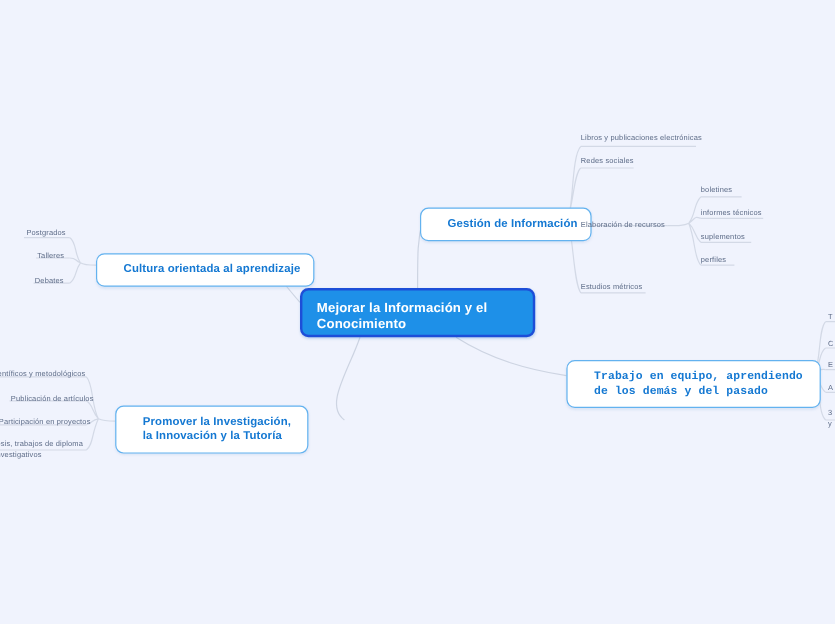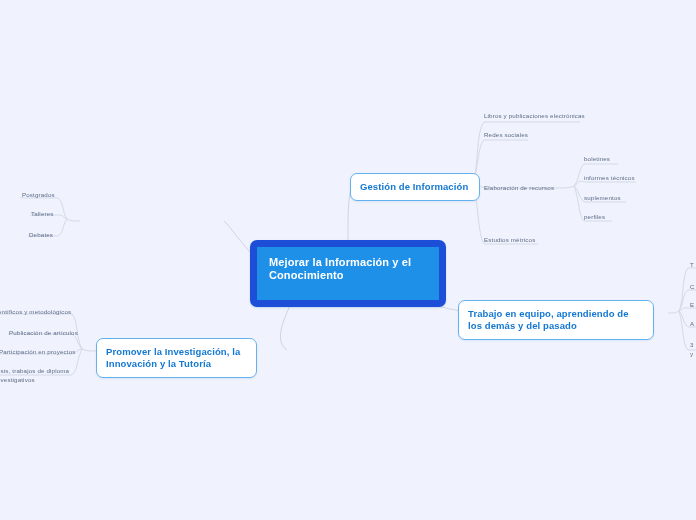--- a/index.html
+++ b/index.html
@@ -32,40 +32,40 @@
   }
   .node {
     position: absolute;
     box-sizing: border-box;
     white-space: pre-line;
   }
   
   .node-root {
     background: #1e90e8;
     color: #ffffff;
-    border: 7px solid #1d4ed8;
+    border: 2px solid #1d4ed8;
     border-radius: 7px;
     font-size: 11px;
     font-weight: bold;
     line-height: 13px;
     letter-spacing: 0.1px;
-    padding: 9px 12px 18px 12px;
+    padding: 9px 12px 2px 12px;
     box-shadow: 0 1px 2px rgba(30,120,190,0.22);
   }
   
   .node-l1 {
     background: #ffffff;
     color: #1478d2;
     border: 1.5px solid #63b2ef;
     border-radius: 7px;
     font-size: 9.5px;
     font-weight: bold;
     line-height: 12px;
     letter-spacing: 0.1px;
-    padding: 7px 11px 7px 9px;
+    padding: 7px 11px 7px 22px;
     box-shadow: 0 1px 2px rgba(120,160,210,0.18);
   }
   
   .node-leaf {
     color: #5c6b87;
     font-size: 6.2px;
     line-height: 8px;
     letter-spacing: 0.15px;
     padding: 0;
     background: transparent;
@@ -150,29 +150,30 @@
   <div class="node node-leaf" style="left:484px; top:112px;">Libros y publicaciones electrónicas</div>
   <div class="node node-leaf" style="left:484px; top:131px;">Redes sociales</div>
   <div class="node node-leaf" style="left:484px; top:184px;">Elaboración de recursos</div>
   <div class="node node-leaf" style="left:484px; top:236px;">Estudios métricos</div>
 
   <div class="node node-leaf" style="left:584px; top:155px;">boletines</div>
   <div class="node node-leaf" style="left:584px; top:174px;">informes técnicos</div>
   <div class="node node-leaf" style="left:584px; top:194px;">suplementos</div>
   <div class="node node-leaf" style="left:584px; top:213px;">perfiles</div>
 
-  <div class="node node-l1" style="left:458px; top:300px; width:196px;">Trabajo en equipo, aprendiendo de los demás y del pasado</div>
+  <div class="node node-l1" style="left:472px; top:300px; width:212px;font-family:Liberation Mono, monospace;">Trabajo en equipo, aprendiendo de los demás y del pasado</div>
 
   <div class="node node-leaf" style="left:690px; top:261px;">T</div>
   <div class="node node-leaf" style="left:690px; top:283px;">C</div>
   <div class="node node-leaf" style="left:690px; top:301px;">E</div>
   <div class="node node-leaf" style="left:690px; top:320px;">A</div>
   <div class="node node-leaf two-line" style="left:690px; top:341px;">3
 y</div>
 
+  <div class="node node-l1" style="left:80px; top:211px;">Cultura orientada al aprendizaje</div>
 
   <div class="node node-leaf" style="left:22px; top:191px;">Postgrados</div>
   <div class="node node-leaf" style="left:31px; top:210px;">Talleres</div>
   <div class="node node-leaf" style="left:29px; top:231px;">Debates</div>
 
   <div class="node node-l1" style="left:96px; top:338px; width:161px;">Promover la Investigación, la Innovación y la Tutoría</div>
 
   <div class="node node-leaf" style="left:-2px; top:308px;">entíficos y metodológicos</div>
   <div class="node node-leaf" style="left:9px; top:329px;">Publicación de artículos</div>
   <div class="node node-leaf" style="left:-1px; top:348px;">Participación en proyectos</div>

